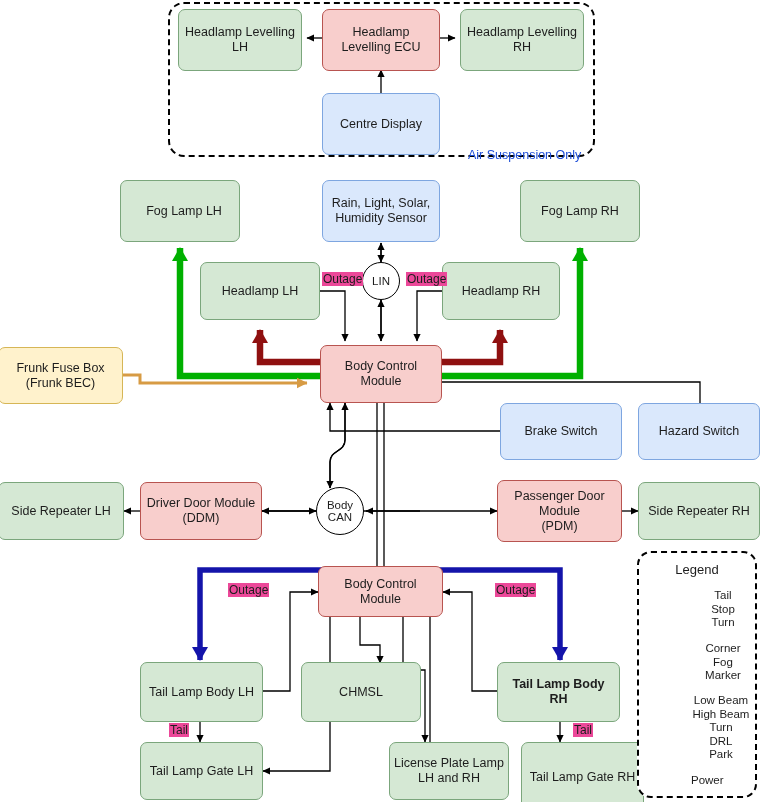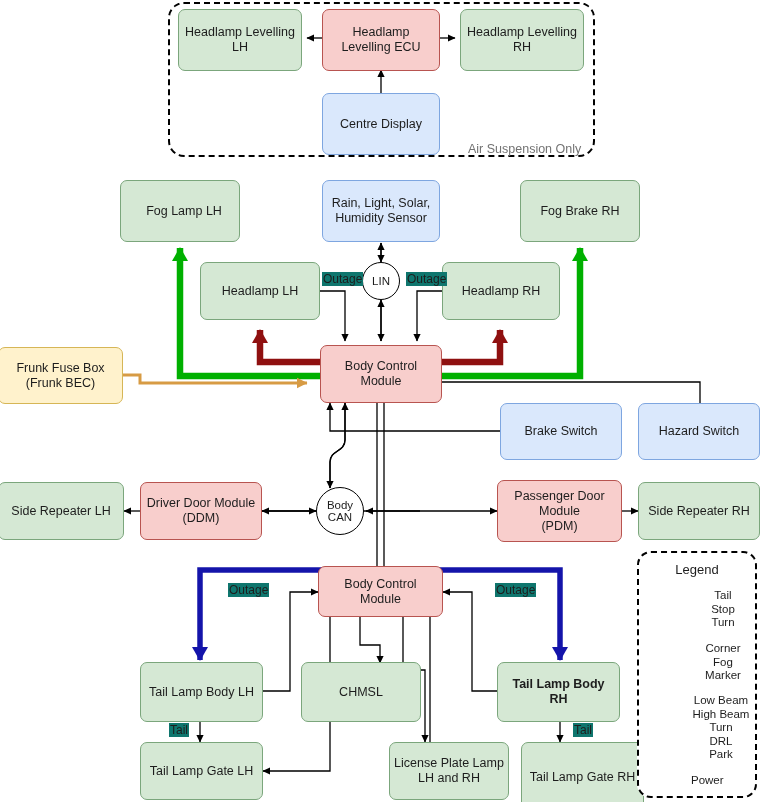--- a/index.html
+++ b/index.html
@@ -7,27 +7,27 @@
   #stage{position:relative;width:762px;height:802px;overflow:hidden;background:#ffffff;}
   #wires{position:absolute;left:0;top:0;width:762px;height:802px;}
   .node{position:absolute;box-sizing:border-box;border-radius:7px;border-width:1px;border-style:solid;
         display:flex;align-items:center;justify-content:center;text-align:center;
         font-size:12.5px;line-height:15px;color:#1d1d1d;padding:2px 4px;}
   .green{background:#d5e8d4;border-color:#7ba67c;}
   .red{background:#f8cecc;border-color:#b85450;}
   .blue{background:#dae8fc;border-color:#7ea6e0;}
   .yellow{background:#fff2cc;border-color:#d6b656;}
   .dashbox{position:absolute;box-sizing:border-box;border:2.2px dashed #000;border-radius:16px;background:transparent;}
-  .caption{position:absolute;font-size:12.5px;color:#737373;white-space:nowrap;}
+  .caption{position:absolute;font-size:12.5px;color:#1d4ed8;white-space:nowrap;margin-top:6px;}
   .hub{position:absolute;box-sizing:border-box;border:1.5px solid #000;border-radius:50%;background:#fff;
        display:flex;align-items:center;justify-content:center;text-align:right;font-size:11.5px;line-height:12.5px;color:#1d1d1d;}
   .legendbox{position:absolute;box-sizing:border-box;border:2.2px dashed #000;border-radius:14px;background:#fff;}
   .legend-title{position:absolute;font-size:13px;color:#1d1d1d;text-align:center;width:100%;}
   .legend-label{position:absolute;font-size:11.5px;line-height:13.5px;color:#1d1d1d;text-align:center;}
-  .lbl{position:absolute;font-size:12px;color:#1d1d1d;background:#0f766e;padding:0 1px;white-space:nowrap;}
+  .lbl{position:absolute;font-size:12px;color:#1d1d1d;background:#ec4899;padding:0 1px;white-space:nowrap;}
 </style>
 </head>
 <body>
 
 <div id="stage">
 
   <svg id="wires" viewBox="0 0 762 802">
     <defs>
       <marker id="ahB" markerWidth="9" markerHeight="9" refX="7.4" refY="4.5" orient="auto" markerUnits="userSpaceOnUse">
         <path d="M0,0.7 L8,4.5 L0,8.3 z" fill="#000"></path>
@@ -144,21 +144,21 @@
     <span>Centre Display</span>
   </div>
 
   <div class="node green" style="left:120px;top:180px;width:120px;height:62px;padding-left:12px;">
     <span>Fog Lamp LH</span>
   </div>
   <div class="node blue" style="left:322px;top:180px;width:118px;height:62px;">
     <span>Rain, Light, Solar, Humidity Sensor</span>
   </div>
   <div class="node green" style="left:520px;top:180px;width:120px;height:62px;">
-    <span>Fog Brake RH</span>
+    <span>Fog Lamp RH</span>
   </div>
 
   <div class="node green" style="left:200px;top:262px;width:120px;height:58px;">
     <span>Headlamp LH</span>
   </div>
   <div class="node green" style="left:442px;top:262px;width:118px;height:58px;">
     <span>Headlamp RH</span>
   </div>
 
   <div class="hub" style="left:362px;top:262px;width:38px;height:38px;">

